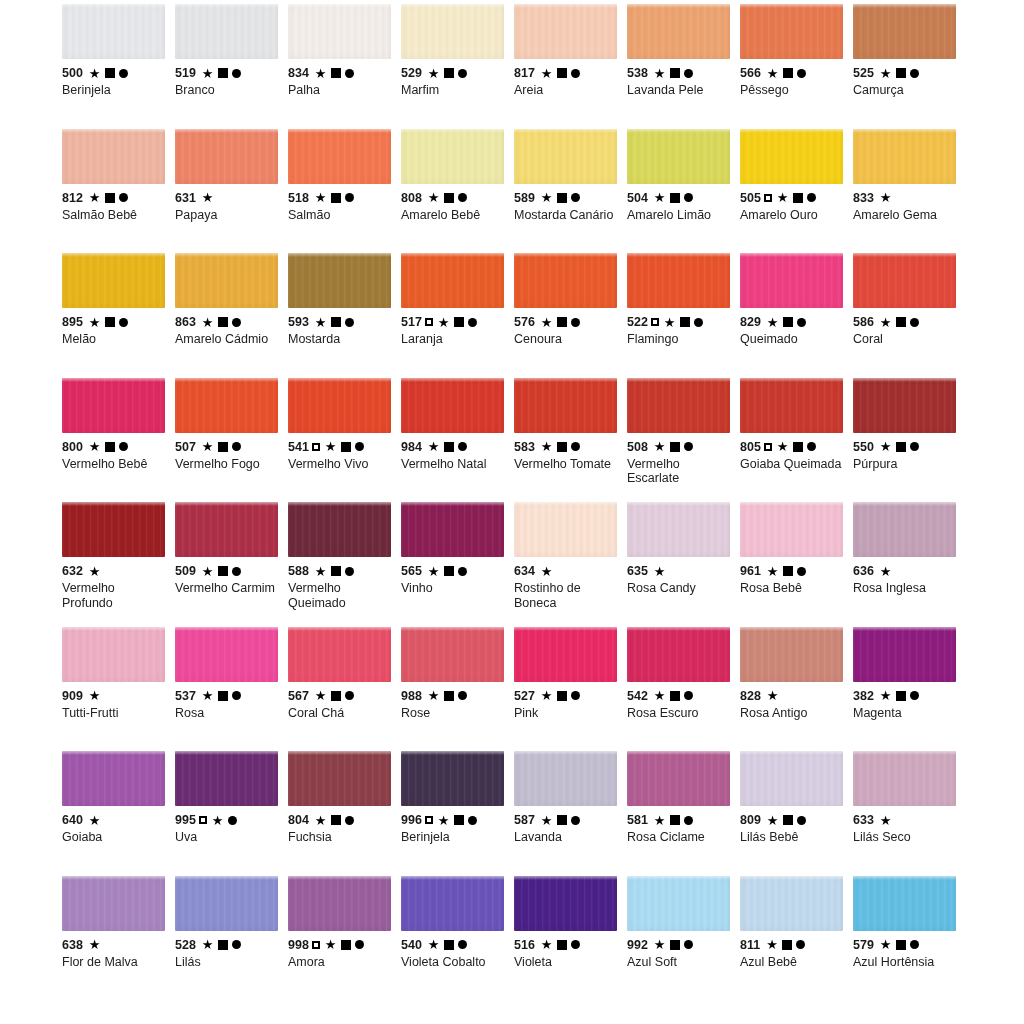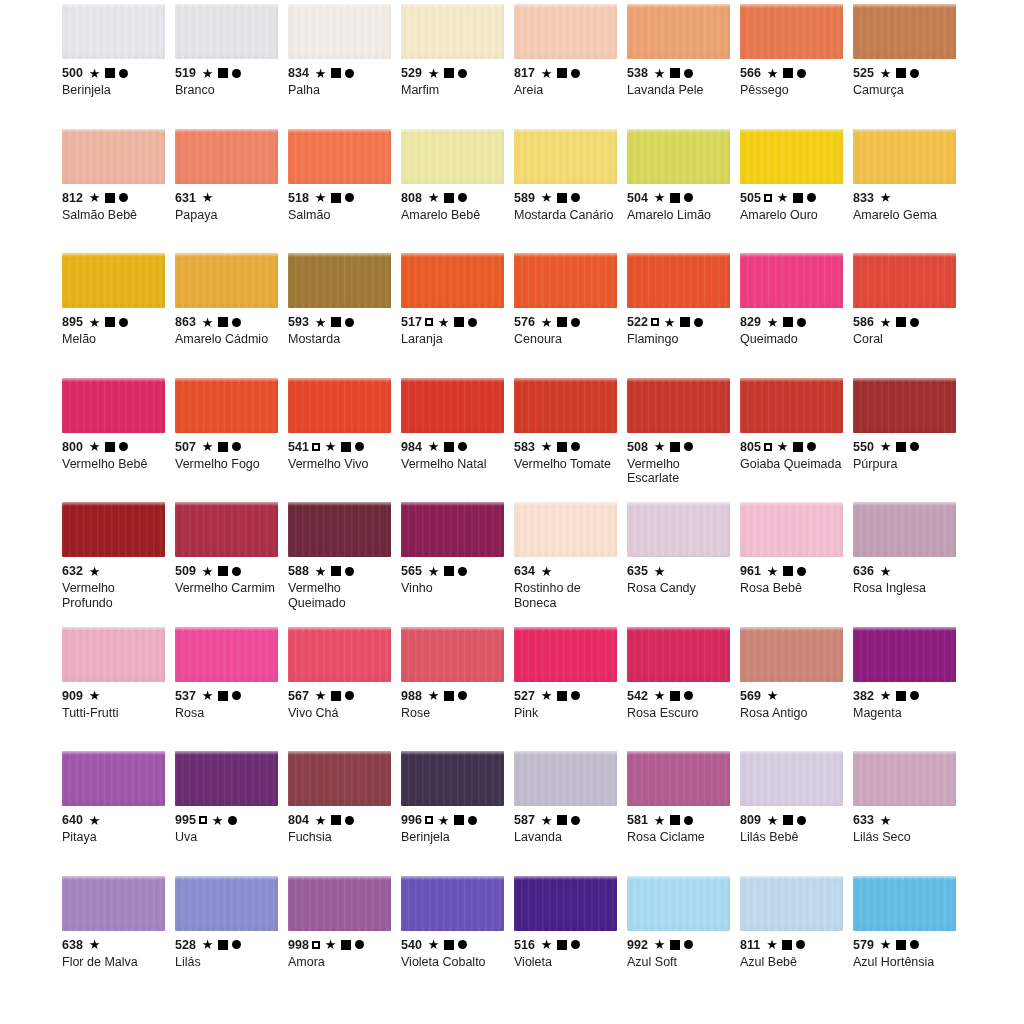--- a/index.html
+++ b/index.html
@@ -639,21 +639,21 @@
       <div class="swatch-cell">
         <div class="swatch-paint" style="background: rgb(233, 79, 104);"></div>
         <div class="swatch-meta">
           <span class="swatch-code">567</span>
           <span class="sym-row">
             <span class="sym sym-star">★</span>
             <span class="sym sym-square"></span>
             <span class="sym sym-circle"></span>
           </span>
         </div>
-        <div class="swatch-name">Vivo Chá</div>
+        <div class="swatch-name">Coral Chá</div>
       </div>
       <div class="swatch-cell">
         <div class="swatch-paint" style="background: rgb(222, 88, 103);"></div>
         <div class="swatch-meta">
           <span class="swatch-code">988</span>
           <span class="sym-row">
             <span class="sym sym-star">★</span>
             <span class="sym sym-square"></span>
             <span class="sym sym-circle"></span>
           </span>
@@ -680,21 +680,21 @@
             <span class="sym sym-star">★</span>
             <span class="sym sym-square"></span>
             <span class="sym sym-circle"></span>
           </span>
         </div>
         <div class="swatch-name">Rosa Escuro</div>
       </div>
       <div class="swatch-cell">
         <div class="swatch-paint" style="background: rgb(204, 136, 121);"></div>
         <div class="swatch-meta">
-          <span class="swatch-code">569</span>
+          <span class="swatch-code">828</span>
           <span class="sym-row">
             <span class="sym sym-star">★</span>
           </span>
         </div>
         <div class="swatch-name">Rosa Antigo</div>
       </div>
       <div class="swatch-cell">
         <div class="swatch-paint" style="background: rgb(142, 29, 127);"></div>
         <div class="swatch-meta">
           <span class="swatch-code">382</span>
@@ -707,21 +707,21 @@
         <div class="swatch-name">Magenta</div>
       </div>
       <div class="swatch-cell">
         <div class="swatch-paint" style="background: rgb(160, 88, 171);"></div>
         <div class="swatch-meta">
           <span class="swatch-code">640</span>
           <span class="sym-row">
             <span class="sym sym-star">★</span>
           </span>
         </div>
-        <div class="swatch-name">Pitaya</div>
+        <div class="swatch-name">Goiaba</div>
       </div>
       <div class="swatch-cell">
         <div class="swatch-paint" style="background: rgb(108, 45, 114);"></div>
         <div class="swatch-meta">
           <span class="swatch-code">995</span>
           <span class="sym-row">
             <span class="sym sym-square-open"></span>
             <span class="sym sym-star">★</span>
             <span class="sym sym-circle"></span>
           </span>

